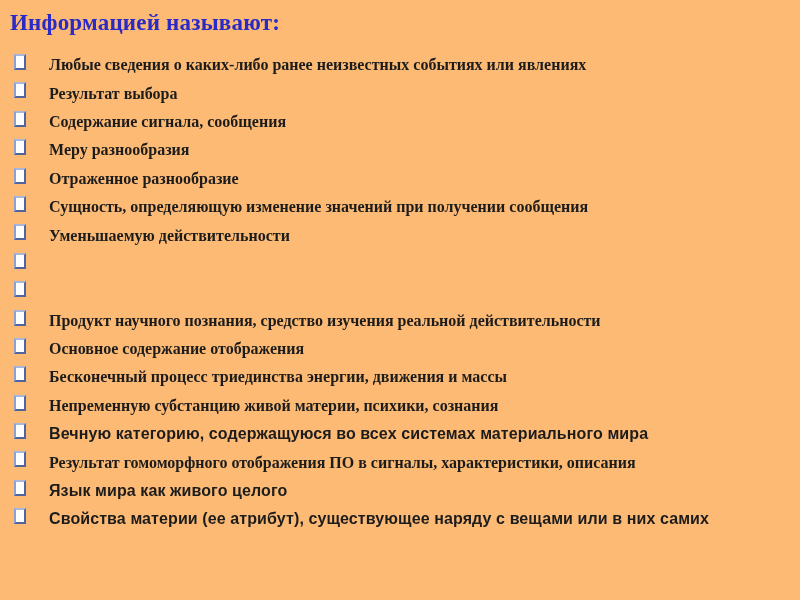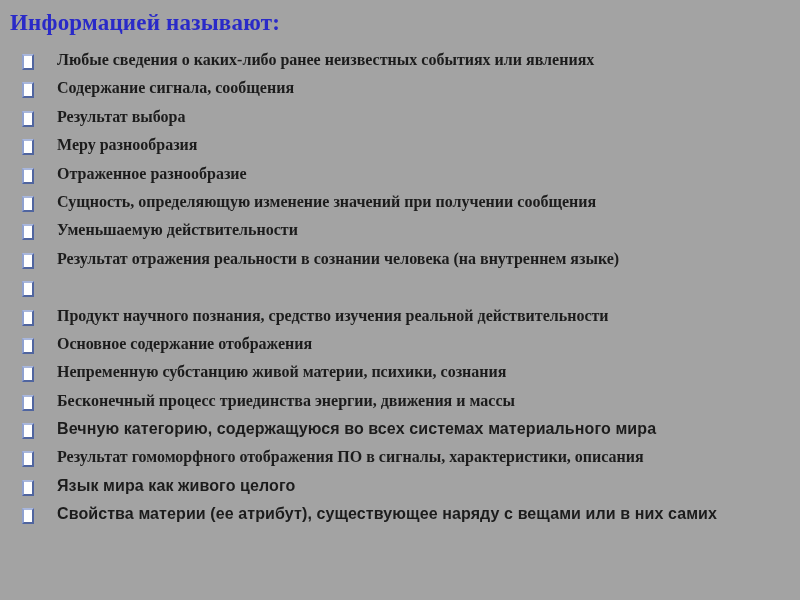--- a/index.html
+++ b/index.html
@@ -4,21 +4,21 @@
 <style>
   html, body {
     margin: 0;
     padding: 0;
     background: #ffffff;
   }
   .slide {
     position: relative;
     width: 800px;
     height: 600px;
-    background: #a3a3a3;
+    background: #fdba74;
     overflow: hidden;
     font-family: "Liberation Serif", serif;
   }
   .slide-title {
     position: absolute;
     left: 10px;
     top: 10px;
     margin: 0;
     font-family: "Liberation Serif", serif;
     font-weight: bold;
@@ -29,23 +29,22 @@
     position: absolute;
     left: 0;
     top: 51px;
     width: 800px;
     list-style: none;
     margin: 0;
     padding: 0;
   }
   .bullet-item {
     display: flex;
-    align-items: flex-start;
+    align-items: center;
     height: 28.4px;
-    padding-left: 8px;
   }
   .bullet-box {
     flex: 0 0 auto;
     width: 8px;
     height: 12px;
     margin-left: 14px;
     background: #ffffff;
     border-style: solid;
     border-width: 2px;
     border-color: #a9b7dc #50659f #50659f #8ea0cf;
@@ -75,26 +74,26 @@
 
   <ul class="bullet-list">
     <li class="bullet-item serif">
       <span class="bullet-box"></span>
       <span class="bullet-text">Любые сведения о каких-либо ранее неизвестных событиях или явлениях</span>
     </li>
 
 
     <li class="bullet-item serif">
       <span class="bullet-box"></span>
-      <span class="bullet-text">Содержание сигнала, сообщения</span>
+      <span class="bullet-text">Результат выбора</span>
     </li>
 
     <li class="bullet-item serif">
       <span class="bullet-box"></span>
-      <span class="bullet-text">Результат выбора</span>
+      <span class="bullet-text">Содержание сигнала, сообщения</span>
     </li>
 
     <li class="bullet-item serif">
       <span class="bullet-box"></span>
       <span class="bullet-text">Меру разнообразия</span>
     </li>
 
     <li class="bullet-item serif">
       <span class="bullet-box"></span>
       <span class="bullet-text">Отраженное разнообразие</span>
@@ -105,45 +104,44 @@
       <span class="bullet-text">Сущность, определяющую изменение значений при получении сообщения</span>
     </li>
 
     <li class="bullet-item serif">
       <span class="bullet-box"></span>
       <span class="bullet-text">Уменьшаемую действительности</span>
     </li>
 
     <li class="bullet-item serif">
       <span class="bullet-box"></span>
-      <span class="bullet-text">Результат отражения реальности в сознании человека (на внутреннем языке)</span>
     </li>
 
     <li class="bullet-item serif">
       <span class="bullet-box"></span>
     </li>
 
     <li class="bullet-item serif">
       <span class="bullet-box"></span>
       <span class="bullet-text">Продукт научного познания, средство изучения реальной действительности</span>
     </li>
 
     <li class="bullet-item serif">
       <span class="bullet-box"></span>
       <span class="bullet-text">Основное содержание отображения</span>
     </li>
 
     <li class="bullet-item serif">
       <span class="bullet-box"></span>
-      <span class="bullet-text">Непременную субстанцию живой материи, психики, сознания</span>
+      <span class="bullet-text">Бесконечный процесс триединства энергии, движения и массы</span>
     </li>
 
     <li class="bullet-item serif">
       <span class="bullet-box"></span>
-      <span class="bullet-text">Бесконечный процесс триединства энергии, движения и массы</span>
+      <span class="bullet-text">Непременную субстанцию живой материи, психики, сознания</span>
     </li>
 
     <li class="bullet-item sans">
       <span class="bullet-box"></span>
       <span class="bullet-text">Вечную категорию, содержащуюся во всех системах материального мира</span>
     </li>
 
     <li class="bullet-item serif">
       <span class="bullet-box"></span>
       <span class="bullet-text">Результат гомоморфного отображения ПО в сигналы, характеристики, описания</span>

